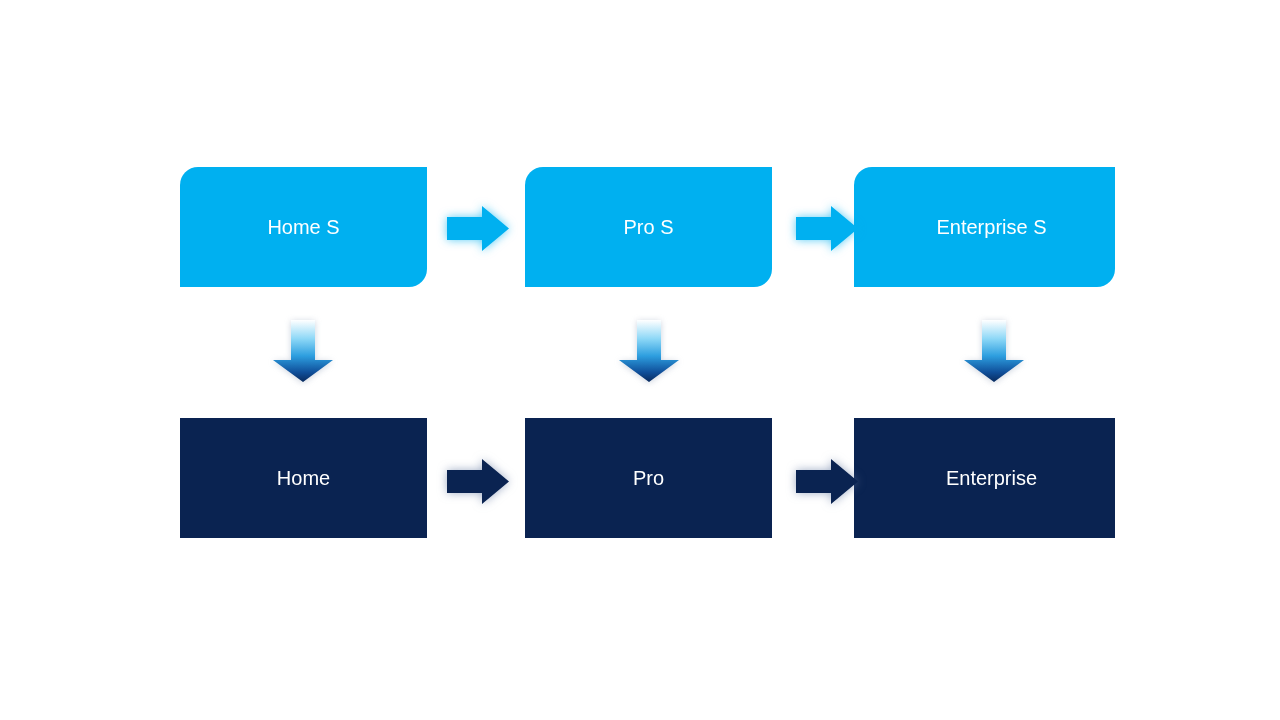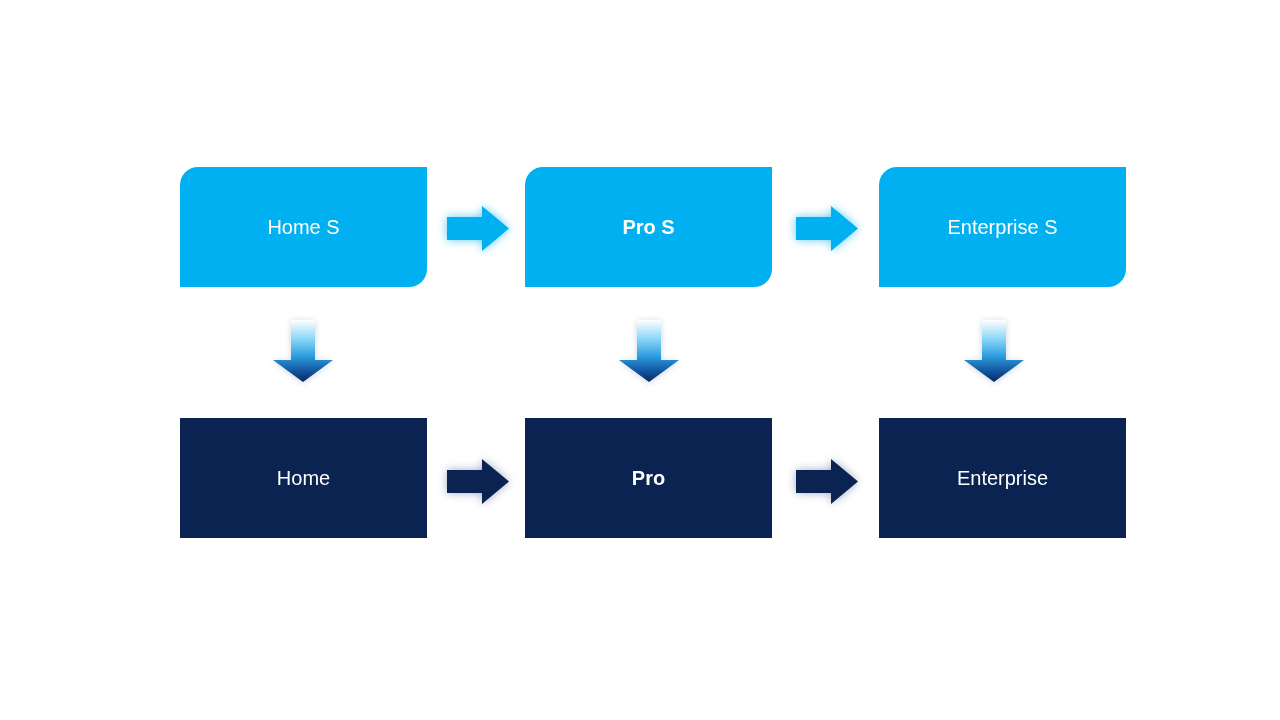--- a/index.html
+++ b/index.html
@@ -8,21 +8,21 @@
     font-family:"Liberation Sans",sans-serif;
     margin-left:39px;
   }
   .box{
     position:absolute;width:247px;height:120px;
     display:flex;align-items:center;justify-content:center;
     color:var(--text-color,#fff);font-size:20px;line-height:1;
   }
   .box-top{background:var(--top-box,#00B0F0);border-radius:18px 0 18px 0;top:167px;}
   .box-bottom{background:var(--bottom-box,#0A2351);top:418px;justify-content:center;}
-  .col1{left:141px;} .col2{left:486px;font-weight:bold;} .col3{left:840px;}
+  .col1{left:141px;} .col2{left:486px;} .col3{left:815px;padding-left:14px;}
   .arrow-right{position:absolute;width:63px;height:47px;}
   .arrow-right.row-top{top:205px;filter:drop-shadow(0 0 5px rgba(0,176,240,0.65));}
   .arrow-right.row-bottom{top:458px;filter:drop-shadow(0 0 5px rgba(96,118,158,0.6));}
   .gap1{left:408px;} .gap2{left:757px;}
   .arrow-down{position:absolute;width:60px;height:62px;top:320px;
     filter:drop-shadow(0 1px 3px rgba(110,130,160,0.35));}
   .dcol1{left:234px;} .dcol2{left:580px;} .dcol3{left:925px;}
   .defs-svg{position:absolute;width:0;height:0;}
   .label{pointer-events:none;}
 </style>

